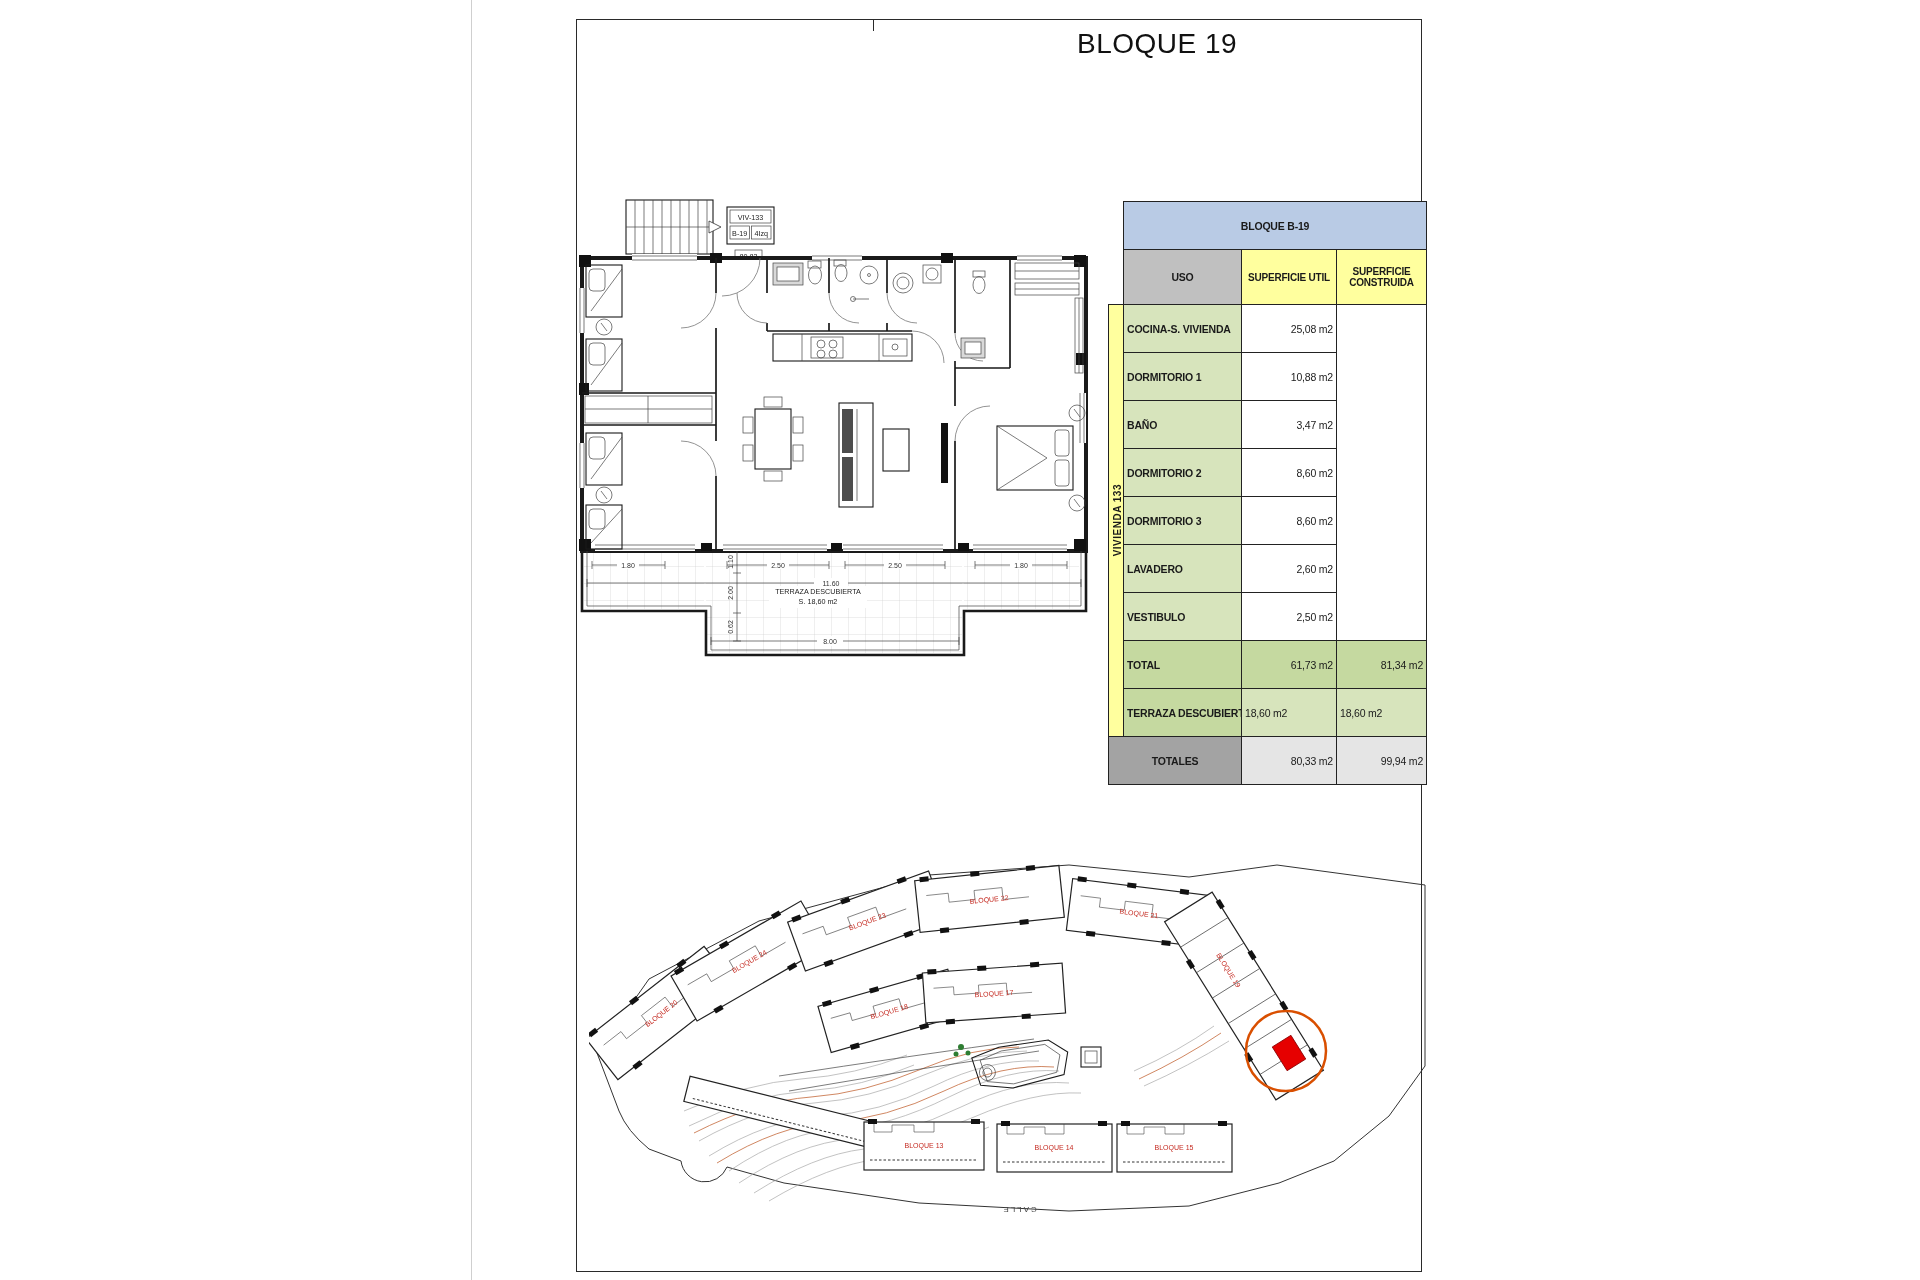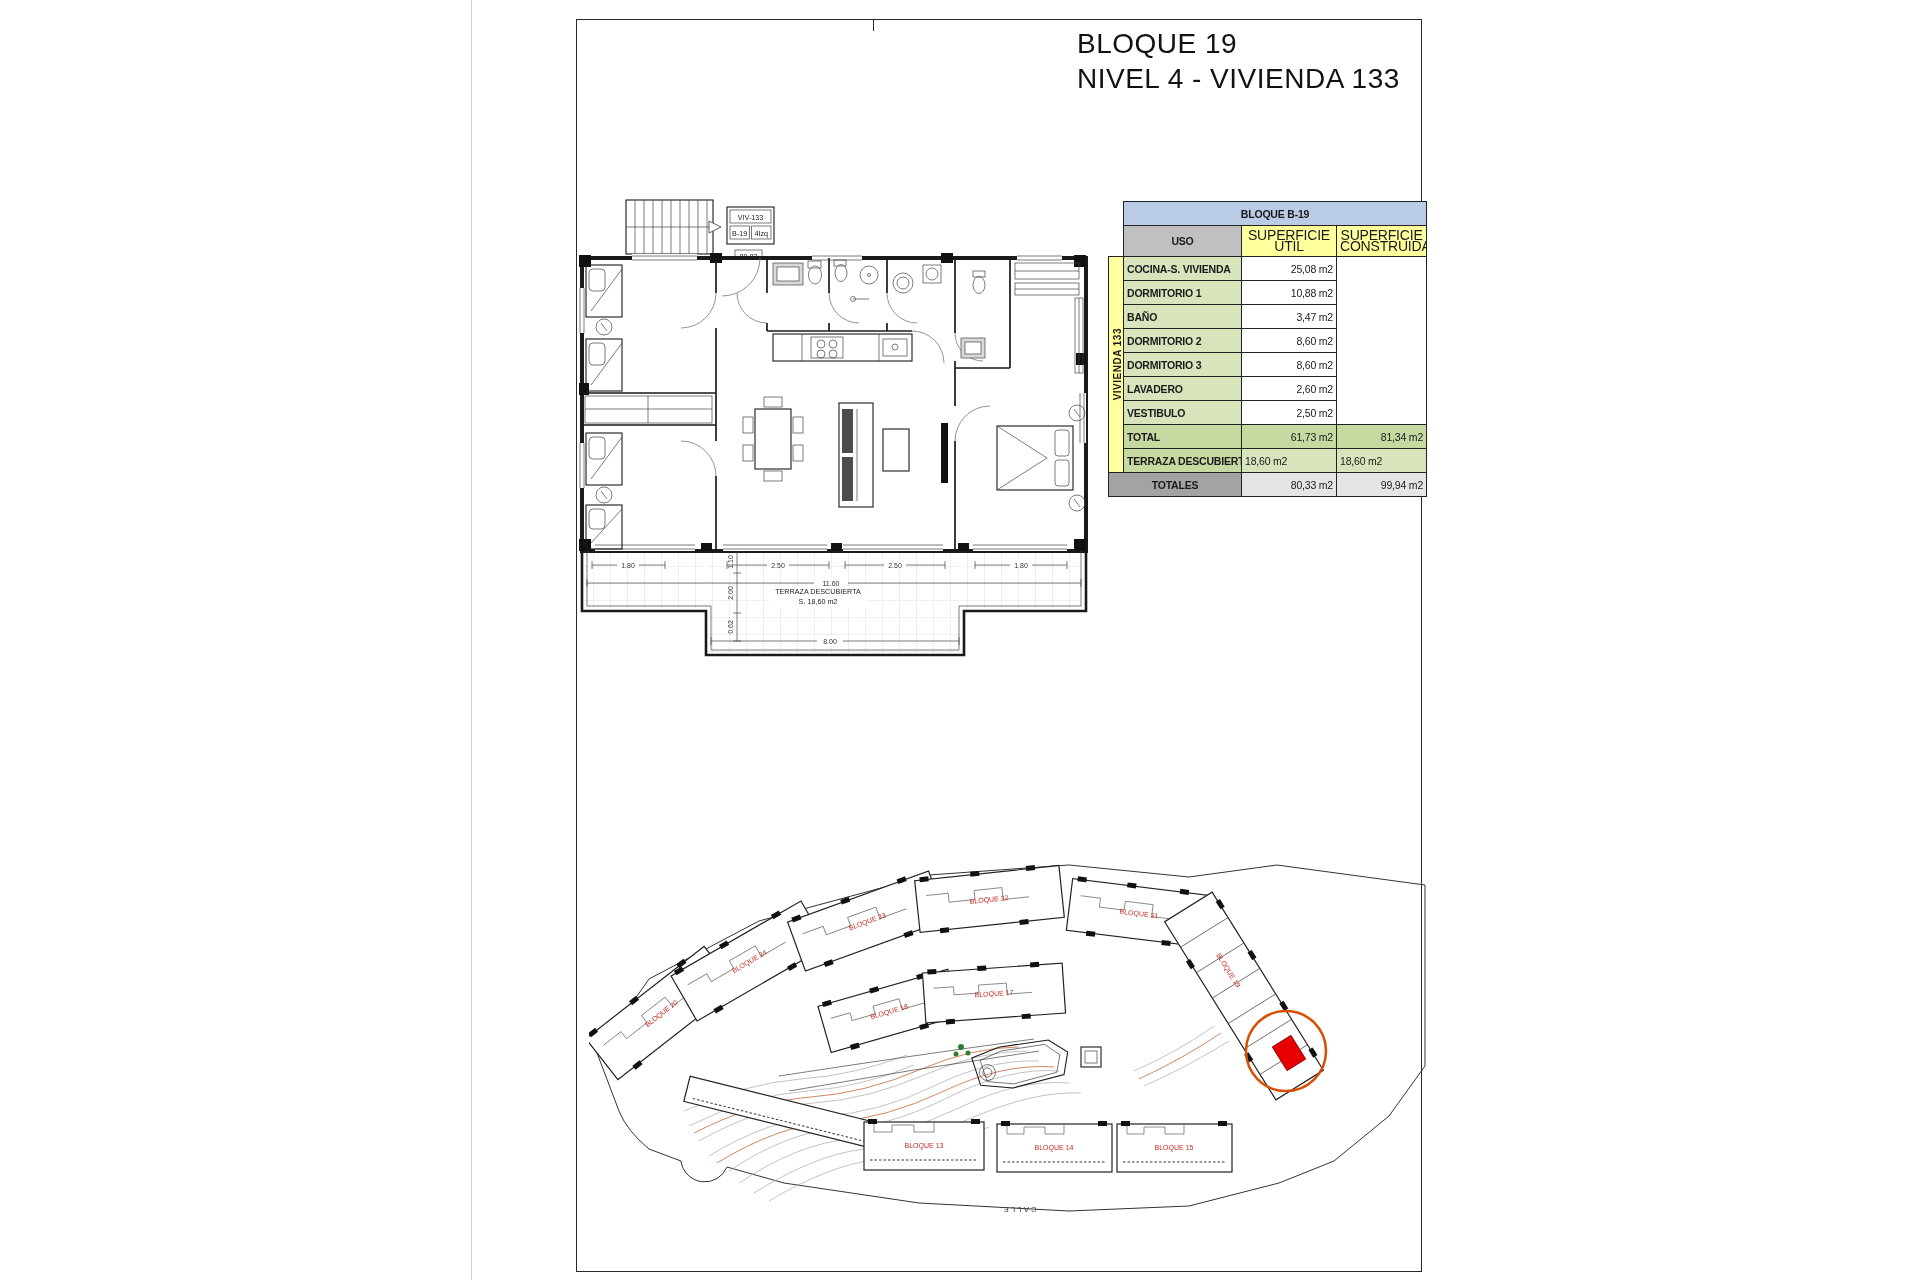--- a/index.html
+++ b/index.html
@@ -7,25 +7,25 @@
         font-family:"Liberation Sans",sans-serif;color:#1a1a1a;}
   .margin-line{position:absolute;top:0;width:1px;height:1280px;background:#cfcfcf;}
   #sheet{position:absolute;left:576px;top:19px;width:844px;height:1251px;
          border:1.5px solid #2a2a2a;background:#fff;}
   .frame-tick{position:absolute;left:296px;top:-1px;width:1px;height:12px;background:#2a2a2a;}
   #title{position:absolute;left:500px;top:6px;font-size:28px;line-height:35px;
          font-weight:400;letter-spacing:.5px;color:#111;white-space:nowrap;}
   
   #area-table{position:absolute;left:531px;top:181px;width:318px;border-collapse:collapse;
               table-layout:fixed;font-size:10.5px;letter-spacing:-.2px;}
-  #area-table td{border:1px solid #222;padding:4px 3px;height:15px;overflow:hidden;white-space:nowrap;}
+  #area-table td{border:1px solid #222;padding:16px 3px;height:15px;overflow:hidden;white-space:nowrap;}
   #area-table td.corner{border:none;background:transparent;}
   .hdr-blue{background:#b9cbe5;text-align:center;font-weight:700;}
   .hdr-gray{background:#c0c0c0;text-align:center;font-weight:700;}
-  .hdr-yellow{background:#ffff9e;text-align:center;font-weight:400;font-size:14px;line-height:11px;white-space:normal!important;margin-left:28px;}
+  .hdr-yellow{background:#ffff9e;text-align:center;font-weight:700;font-size:10px;line-height:11px;white-space:normal!important;margin-left:28px;}
   .uso{background:#d7e4bc;font-weight:700;}
   .val{background:#fff;text-align:right;}
   .constr-merged{background:#fff;}
   .trow{background:#c5d9a0;font-weight:700;margin-top:20px;}
   .tval{background:#c5d9a0;text-align:right;font-weight:400;}
   .zval{background:#d7e4bc;font-weight:400;}
   .totales{background:#a3a3a3;font-weight:700;text-align:center;}
   .totval{background:#e5e5e5;font-weight:400;text-align:right;}
   .viv-cell{background:#ffff9e;padding:0;vertical-align:middle;}
   .vert{writing-mode:vertical-rl;transform:rotate(180deg);font-weight:700;font-size:10px;
@@ -56,21 +56,20 @@
 <body>
 
 <div id="page">
   <div class="margin-line" style="left:471px;"></div>
 
   <div id="sheet">
     <div class="frame-tick"></div>
 
     <div id="title">
       <div>BLOQUE 19</div>
-      <div>NIVEL 4 - VIVIENDA 133</div>
     </div>
 
     <svg viewBox="0 0 520 478" style="position:absolute;left:0px;top:173px;width:520px;height:478px;">
       <defs>
         <pattern id="tiles" width="17" height="17" patternUnits="userSpaceOnUse">
           <path d="M17,0 V17 H0" fill="none" stroke="#c9c9c9" stroke-width="0.6"></path>
         </pattern>
       </defs>
 
       <g>

